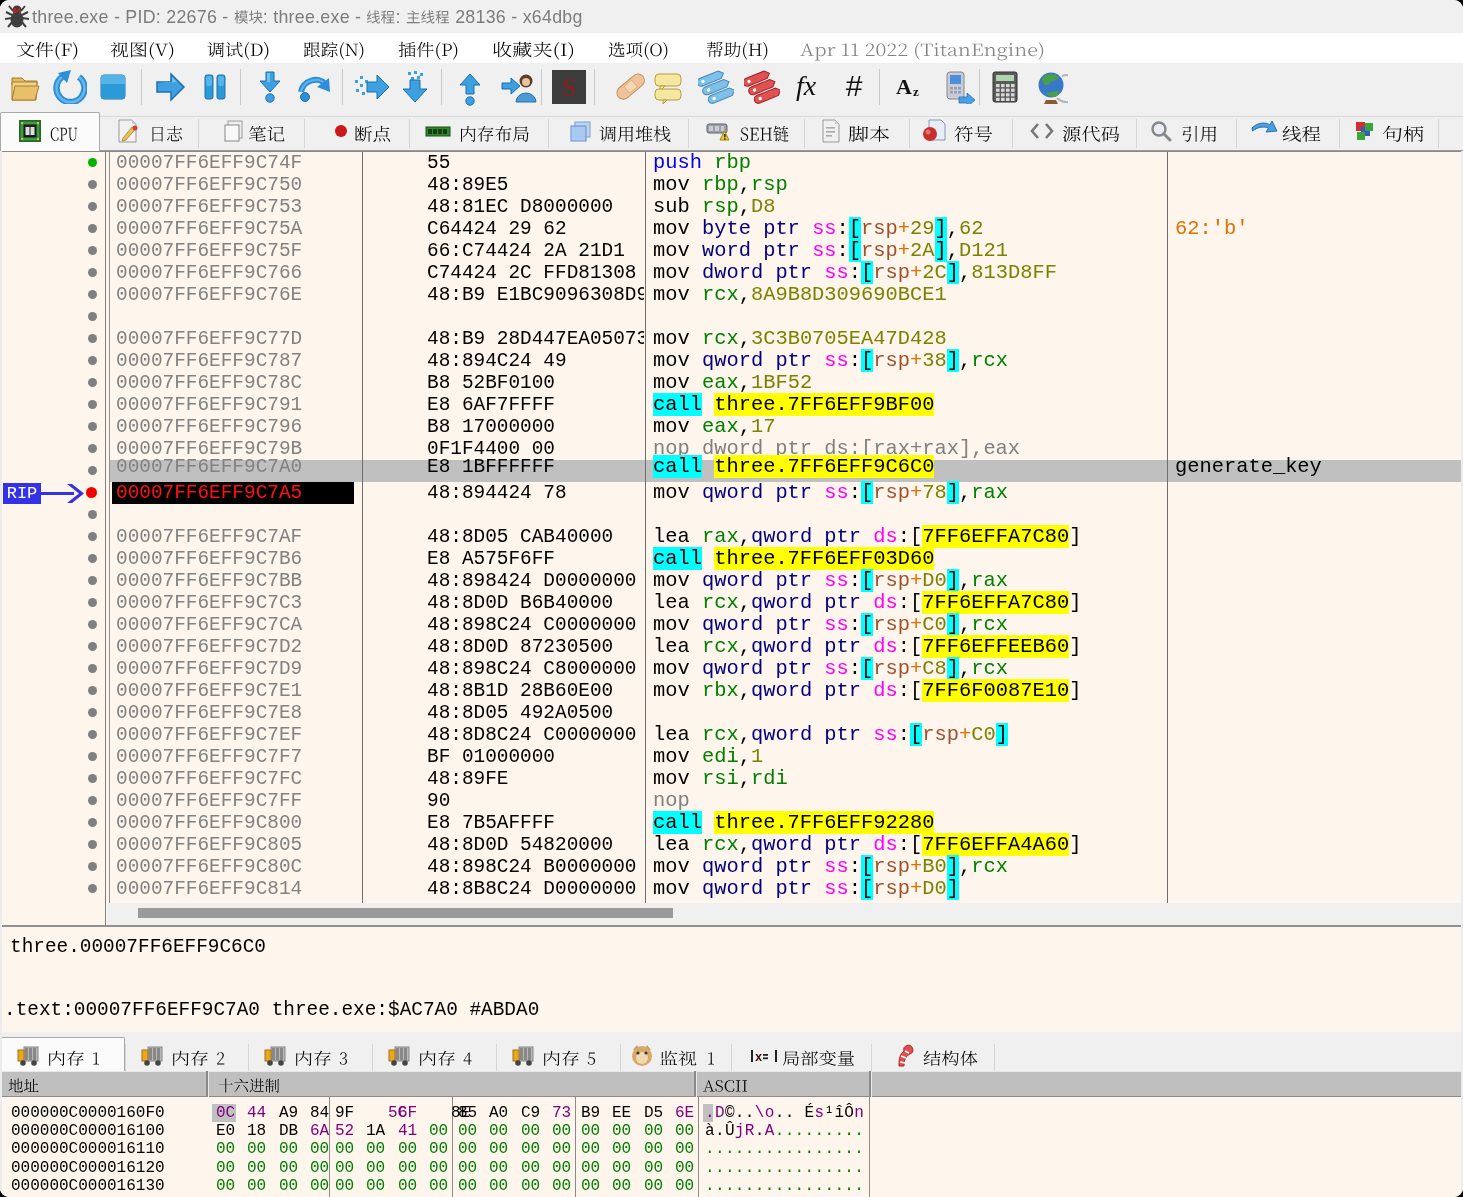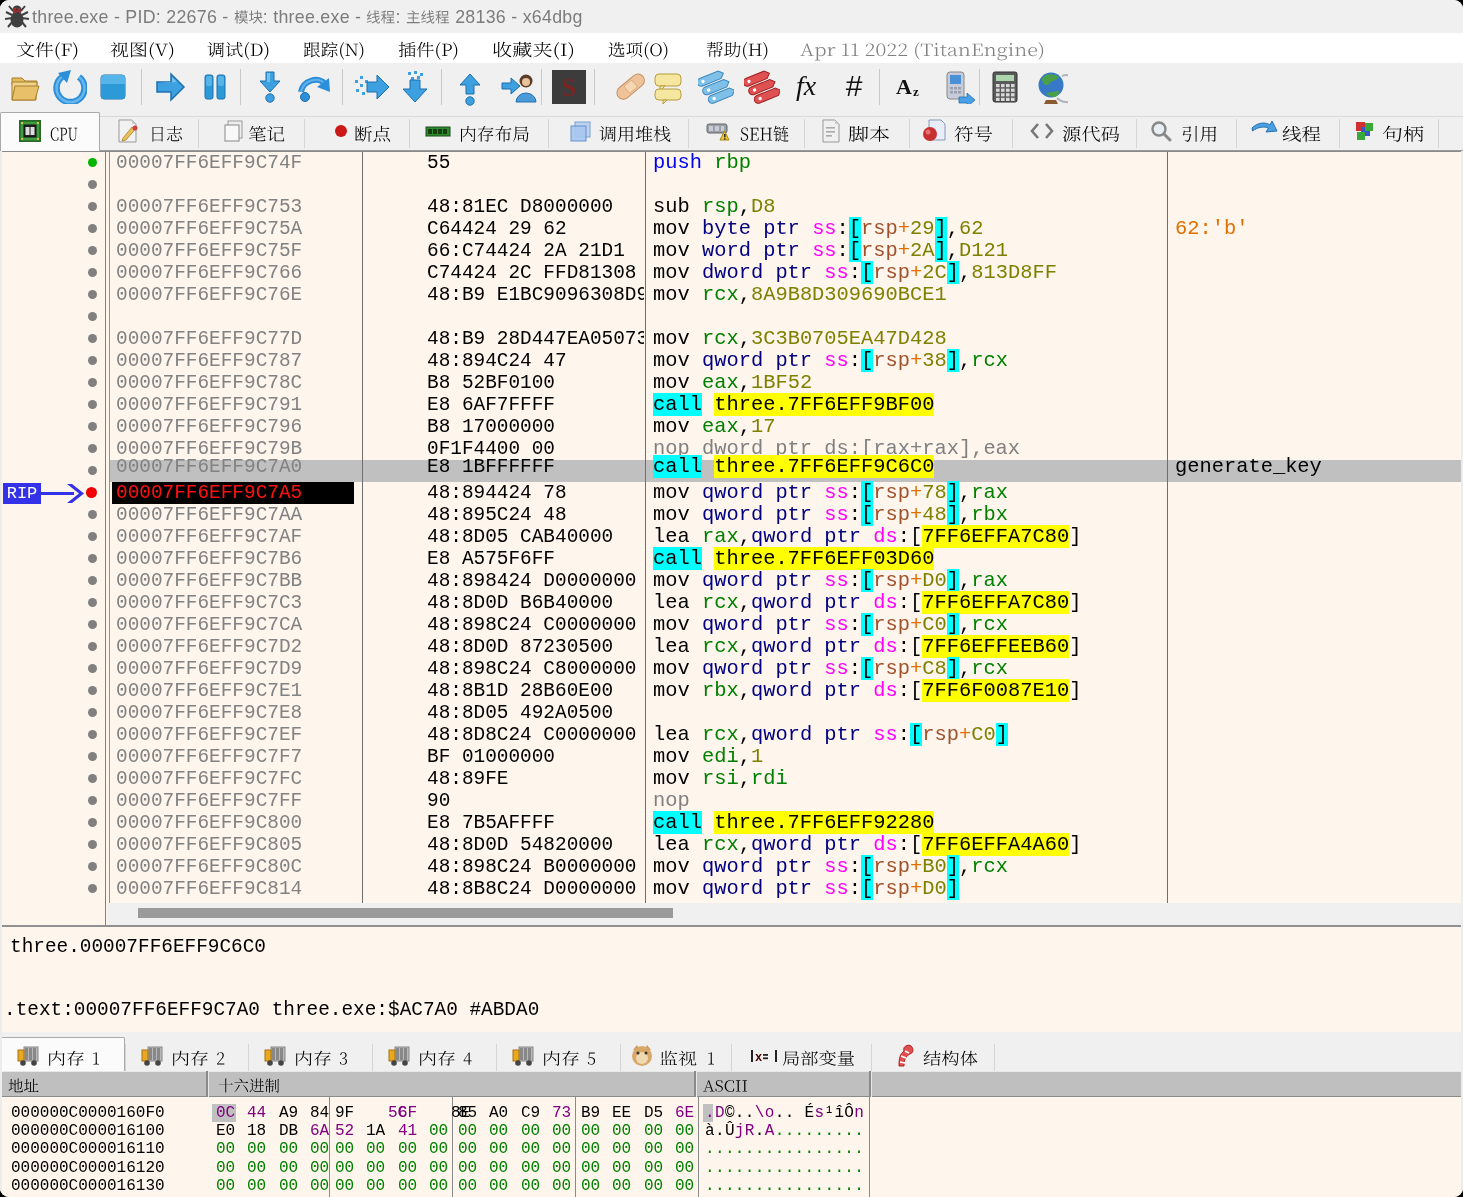--- a/index.html
+++ b/index.html
@@ -372,34 +372,34 @@
 <div class="abs sep" style="left:1167px;top:152px;height:751px"></div>
 <div class="abs" style="left:110px;top:460px;width:1353px;height:22px;background:#C0C0C0"></div>
 <div class="abs" style="left:112px;top:482px;width:242px;height:22px;background:#000"></div>
 <div class="abs" style="left:104.5px;top:460px;width:1.5px;height:44px;background:#808080"></div>
 <div class="abs" style="left:108.5px;top:460px;width:1.5px;height:44px;background:#909090"></div>
 <div class="abs sep" style="left:362px;top:460px;height:44px"></div>
 <div class="abs sep" style="left:645px;top:460px;height:44px"></div>
 <div class="abs sep" style="left:1167px;top:460px;height:44px"></div>
 <div class="abs" style="left:0;top:152px;width:1463px;height:751px;overflow:hidden">
 <div class="row mono" style="top:0px"><span class="a" style="">00007FF6EFF9C74F</span><span class="by">55</span><span class="ins"><i class="b">push</i> <i class="g">rbp</i></span></div>
+<div class="row mono" style="top:22px"><span class="a" style="">00007FF6EFF9C750</span><span class="by">48:89E5</span><span class="ins"><i>mov</i> <i class="g">rbp</i>,<i class="g">rsp</i></span></div>
 <div class="row mono" style="top:44px"><span class="a" style="">00007FF6EFF9C753</span><span class="by">48:81EC D8000000</span><span class="ins"><i>sub</i> <i class="g">rsp</i>,<i class="v">D8</i></span></div>
 <div class="row mono" style="top:66px"><span class="a" style="">00007FF6EFF9C75A</span><span class="by">C64424 29 62</span><span class="ins"><i>mov</i> <i class="n">byte ptr</i> <i class="s">ss</i><i>:</i><i class="cy">[</i><i class="p">rsp</i><i class="o">+</i><i class="v">29</i><i class="cy">]</i>,<i class="v">62</i></span><span class="cm"><i class="o">62:'b'</i></span></div>
 <div class="row mono" style="top:88px"><span class="a" style="">00007FF6EFF9C75F</span><span class="by">66:C74424 2A 21D1</span><span class="ins"><i>mov</i> <i class="n">word ptr</i> <i class="s">ss</i><i>:</i><i class="cy">[</i><i class="p">rsp</i><i class="o">+</i><i class="v">2A</i><i class="cy">]</i>,<i class="v">D121</i></span></div>
 <div class="row mono" style="top:110px"><span class="a" style="">00007FF6EFF9C766</span><span class="by">C74424 2C FFD81308</span><span class="ins"><i>mov</i> <i class="n">dword ptr</i> <i class="s">ss</i><i>:</i><i class="cy">[</i><i class="p">rsp</i><i class="o">+</i><i class="v">2C</i><i class="cy">]</i>,<i class="v">813D8FF</i></span></div>
 <div class="row mono" style="top:132px"><span class="a" style="">00007FF6EFF9C76E</span><span class="by">48:B9 E1BC9096308D9B</span><span class="ins"><i>mov</i> <i class="g">rcx</i>,<i class="v">8A9B8D309690BCE1</i></span></div>
 <div class="row mono" style="top:176px"><span class="a" style="">00007FF6EFF9C77D</span><span class="by">48:B9 28D447EA05073B</span><span class="ins"><i>mov</i> <i class="g">rcx</i>,<i class="v">3C3B0705EA47D428</i></span></div>
-<div class="row mono" style="top:198px"><span class="a" style="">00007FF6EFF9C787</span><span class="by">48:894C24 47</span><span class="ins"><i>mov</i> <i class="n">qword ptr</i> <i class="s">ss</i><i>:</i><i class="cy">[</i><i class="p">rsp</i><i class="o">+</i><i class="v">38</i><i class="cy">]</i>,<i class="g">rcx</i></span></div>
+<div class="row mono" style="top:198px"><span class="a" style="">00007FF6EFF9C787</span><span class="by">48:894C24 49</span><span class="ins"><i>mov</i> <i class="n">qword ptr</i> <i class="s">ss</i><i>:</i><i class="cy">[</i><i class="p">rsp</i><i class="o">+</i><i class="v">38</i><i class="cy">]</i>,<i class="g">rcx</i></span></div>
 <div class="row mono" style="top:220px"><span class="a" style="">00007FF6EFF9C78C</span><span class="by">B8 52BF0100</span><span class="ins"><i>mov</i> <i class="g">eax</i>,<i class="v">1BF52</i></span></div>
 <div class="row mono" style="top:242px"><span class="a" style="">00007FF6EFF9C791</span><span class="by">E8 6AF7FFFF</span><span class="ins"><i class="cy">call</i> <i class="ye">three.7FF6EFF9BF00</i></span></div>
 <div class="row mono" style="top:264px"><span class="a" style="">00007FF6EFF9C796</span><span class="by">B8 17000000</span><span class="ins"><i>mov</i> <i class="g">eax</i>,<i class="v">17</i></span></div>
 <div class="row mono" style="top:286px"><span class="a" style="">00007FF6EFF9C79B</span><span class="by">0F1F4400 00</span><span class="ins"><i class="x">nop dword ptr ds:[rax+rax],eax</i></span></div>
 <div class="row mono" style="top:304px"><span class="a" style="">00007FF6EFF9C7A0</span><span class="by">E8 1BFFFFFF</span><span class="ins"><i class="cy">call</i> <i class="ye">three.7FF6EFF9C6C0</i></span><span class="cm">generate_key</span></div>
 <div class="row mono" style="top:330px"><span class="a" style="color:#ff1010">00007FF6EFF9C7A5</span><span class="by">48:894424 78</span><span class="ins"><i>mov</i> <i class="n">qword ptr</i> <i class="s">ss</i><i>:</i><i class="cy">[</i><i class="p">rsp</i><i class="o">+</i><i class="v">78</i><i class="cy">]</i>,<i class="g">rax</i></span></div>
-<div class="row mono" style="top:352px"><span class="a" style="">00007FF6EFF9C7AA</span><span class="by">48:895C24 48</span><span class="ins"><i>mov</i> <i class="n">qword ptr</i> <i class="s">ss</i><i>:</i><i class="cy">[</i><i class="p">rsp</i><i class="o">+</i><i class="v">48</i><i class="cy">]</i>,<i class="g">rbx</i></span></div>
 <div class="row mono" style="top:374px"><span class="a" style="">00007FF6EFF9C7AF</span><span class="by">48:8D05 CAB40000</span><span class="ins"><i>lea</i> <i class="g">rax</i>,<i class="n">qword ptr</i> <i class="s">ds</i><i>:[</i><i class="ye">7FF6EFFA7C80</i><i>]</i></span></div>
 <div class="row mono" style="top:396px"><span class="a" style="">00007FF6EFF9C7B6</span><span class="by">E8 A575F6FF</span><span class="ins"><i class="cy">call</i> <i class="ye">three.7FF6EFF03D60</i></span></div>
 <div class="row mono" style="top:418px"><span class="a" style="">00007FF6EFF9C7BB</span><span class="by">48:898424 D0000000</span><span class="ins"><i>mov</i> <i class="n">qword ptr</i> <i class="s">ss</i><i>:</i><i class="cy">[</i><i class="p">rsp</i><i class="o">+</i><i class="v">D0</i><i class="cy">]</i>,<i class="g">rax</i></span></div>
 <div class="row mono" style="top:440px"><span class="a" style="">00007FF6EFF9C7C3</span><span class="by">48:8D0D B6B40000</span><span class="ins"><i>lea</i> <i class="g">rcx</i>,<i class="n">qword ptr</i> <i class="s">ds</i><i>:[</i><i class="ye">7FF6EFFA7C80</i><i>]</i></span></div>
 <div class="row mono" style="top:462px"><span class="a" style="">00007FF6EFF9C7CA</span><span class="by">48:898C24 C0000000</span><span class="ins"><i>mov</i> <i class="n">qword ptr</i> <i class="s">ss</i><i>:</i><i class="cy">[</i><i class="p">rsp</i><i class="o">+</i><i class="v">C0</i><i class="cy">]</i>,<i class="g">rcx</i></span></div>
 <div class="row mono" style="top:484px"><span class="a" style="">00007FF6EFF9C7D2</span><span class="by">48:8D0D 87230500</span><span class="ins"><i>lea</i> <i class="g">rcx</i>,<i class="n">qword ptr</i> <i class="s">ds</i><i>:[</i><i class="ye">7FF6EFFEEB60</i><i>]</i></span></div>
 <div class="row mono" style="top:506px"><span class="a" style="">00007FF6EFF9C7D9</span><span class="by">48:898C24 C8000000</span><span class="ins"><i>mov</i> <i class="n">qword ptr</i> <i class="s">ss</i><i>:</i><i class="cy">[</i><i class="p">rsp</i><i class="o">+</i><i class="v">C8</i><i class="cy">]</i>,<i class="g">rcx</i></span></div>
 <div class="row mono" style="top:528px"><span class="a" style="">00007FF6EFF9C7E1</span><span class="by">48:8B1D 28B60E00</span><span class="ins"><i>mov</i> <i class="g">rbx</i>,<i class="n">qword ptr</i> <i class="s">ds</i><i>:[</i><i class="ye">7FF6F0087E10</i><i>]</i></span></div>
 <div class="row mono" style="top:550px"><span class="a" style="">00007FF6EFF9C7E8</span><span class="by">48:8D05 492A0500</span></div>
 <div class="row mono" style="top:572px"><span class="a" style="">00007FF6EFF9C7EF</span><span class="by">48:8D8C24 C0000000</span><span class="ins"><i>lea</i> <i class="g">rcx</i>,<i class="n">qword ptr</i> <i class="s">ss</i><i>:</i><i class="cy">[</i><i class="p">rsp</i><i class="o">+</i><i class="v">C0</i><i class="cy">]</i></span></div>

